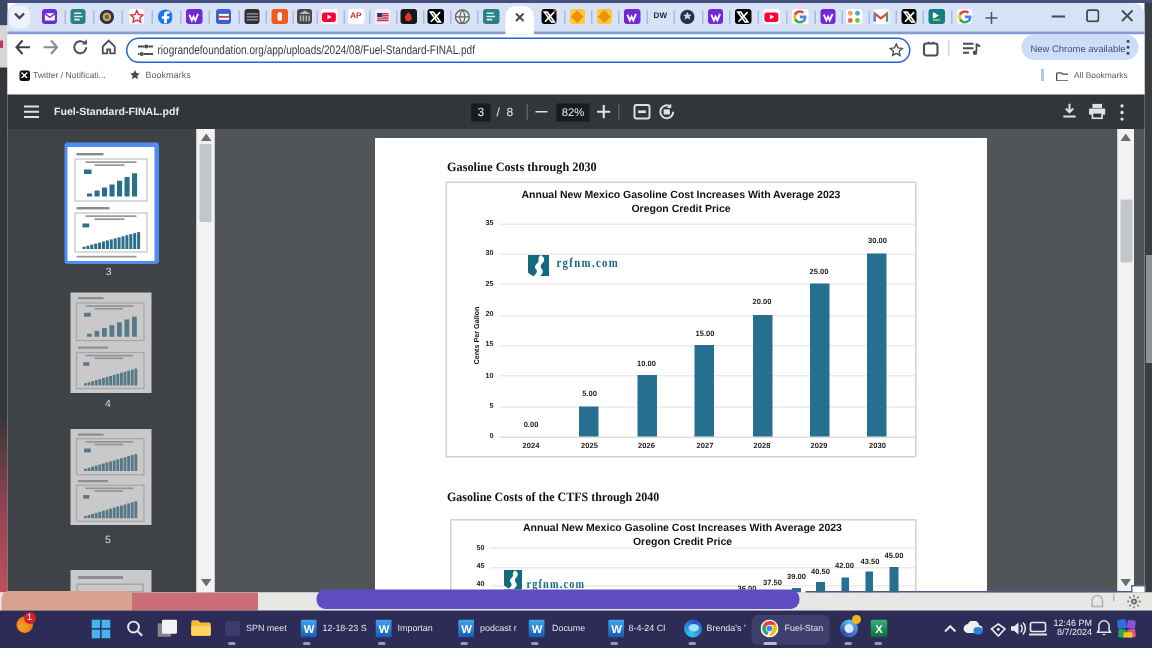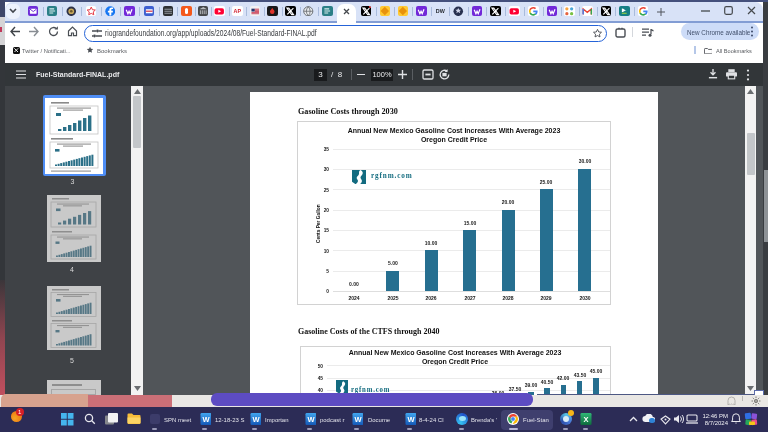--- a/index.html
+++ b/index.html
@@ -336,21 +336,21 @@
 
 <div class="a" style="left:5px;top:62.5px;width:758px;height:23.5px;background:#323639"></div>
 <svg class="ic" style="left:15.5px;top:70px" width="10.5" height="9" viewBox="0 0 12 10">
       <path d="M0 1h12M0 5h12M0 9h12" stroke="#dfe1e4" stroke-width="1.4"></path>
     </svg>
 <div class="a" style="left:36px;top:70px;font-size:8px;font-weight:600;color:#e9eaec;transform:scale(.88);transform-origin:left center;white-space:nowrap">Fuel-Standard-FINAL.pdf</div>
 <div class="a" style="left:314px;top:68.5px;width:13px;height:12.5px;background:#191b1d;color:#e9eaec;font-size:8px;text-align:center;line-height:12.5px">3</div>
 <div class="a" style="left:331px;top:70px;font-size:8px;color:#e9eaec">/&nbsp; 8</div>
 <div class="a" style="left:351px;top:69px;width:1px;height:11px;background:#5a5e62"></div>
 <div class="a" style="left:357px;top:73.5px;width:8px;height:1.5px;background:#dfe1e4"></div>
-<div class="a" style="left:371px;top:68.5px;width:22px;height:12.5px;background:#191b1d;color:#e9eaec;font-size:7.5px;text-align:center;line-height:12.5px">100%</div>
+<div class="a" style="left:371px;top:68.5px;width:22px;height:12.5px;background:#191b1d;color:#e9eaec;font-size:7.5px;text-align:center;line-height:12.5px">82%</div>
 <svg class="ic" style="left:398px;top:70px" width="9" height="9" viewBox="0 0 9 9">
       <path d="M4.5 0v9M0 4.5h9" stroke="#dfe1e4" stroke-width="1.4"></path>
     </svg>
 <div class="a" style="left:412px;top:69px;width:1px;height:11px;background:#5a5e62"></div>
 <svg class="ic" style="left:422px;top:69px" width="12" height="11" viewBox="0 0 12 11">
       <rect x="1" y="1" width="10" height="9" rx="1.3" fill="none" stroke="#dfe1e4" stroke-width="1.3"></rect>
       <rect x="3.4" y="4.6" width="5.2" height="1.8" fill="#dfe1e4"></rect>
     </svg>
 <svg class="ic" style="left:439px;top:69px" width="11" height="11" viewBox="0 0 11 11">
       <path d="M9.8 5.5a4.3 4.3 0 1 1-1.6-3.3" stroke="#dfe1e4" stroke-width="1.3" fill="none"></path>

